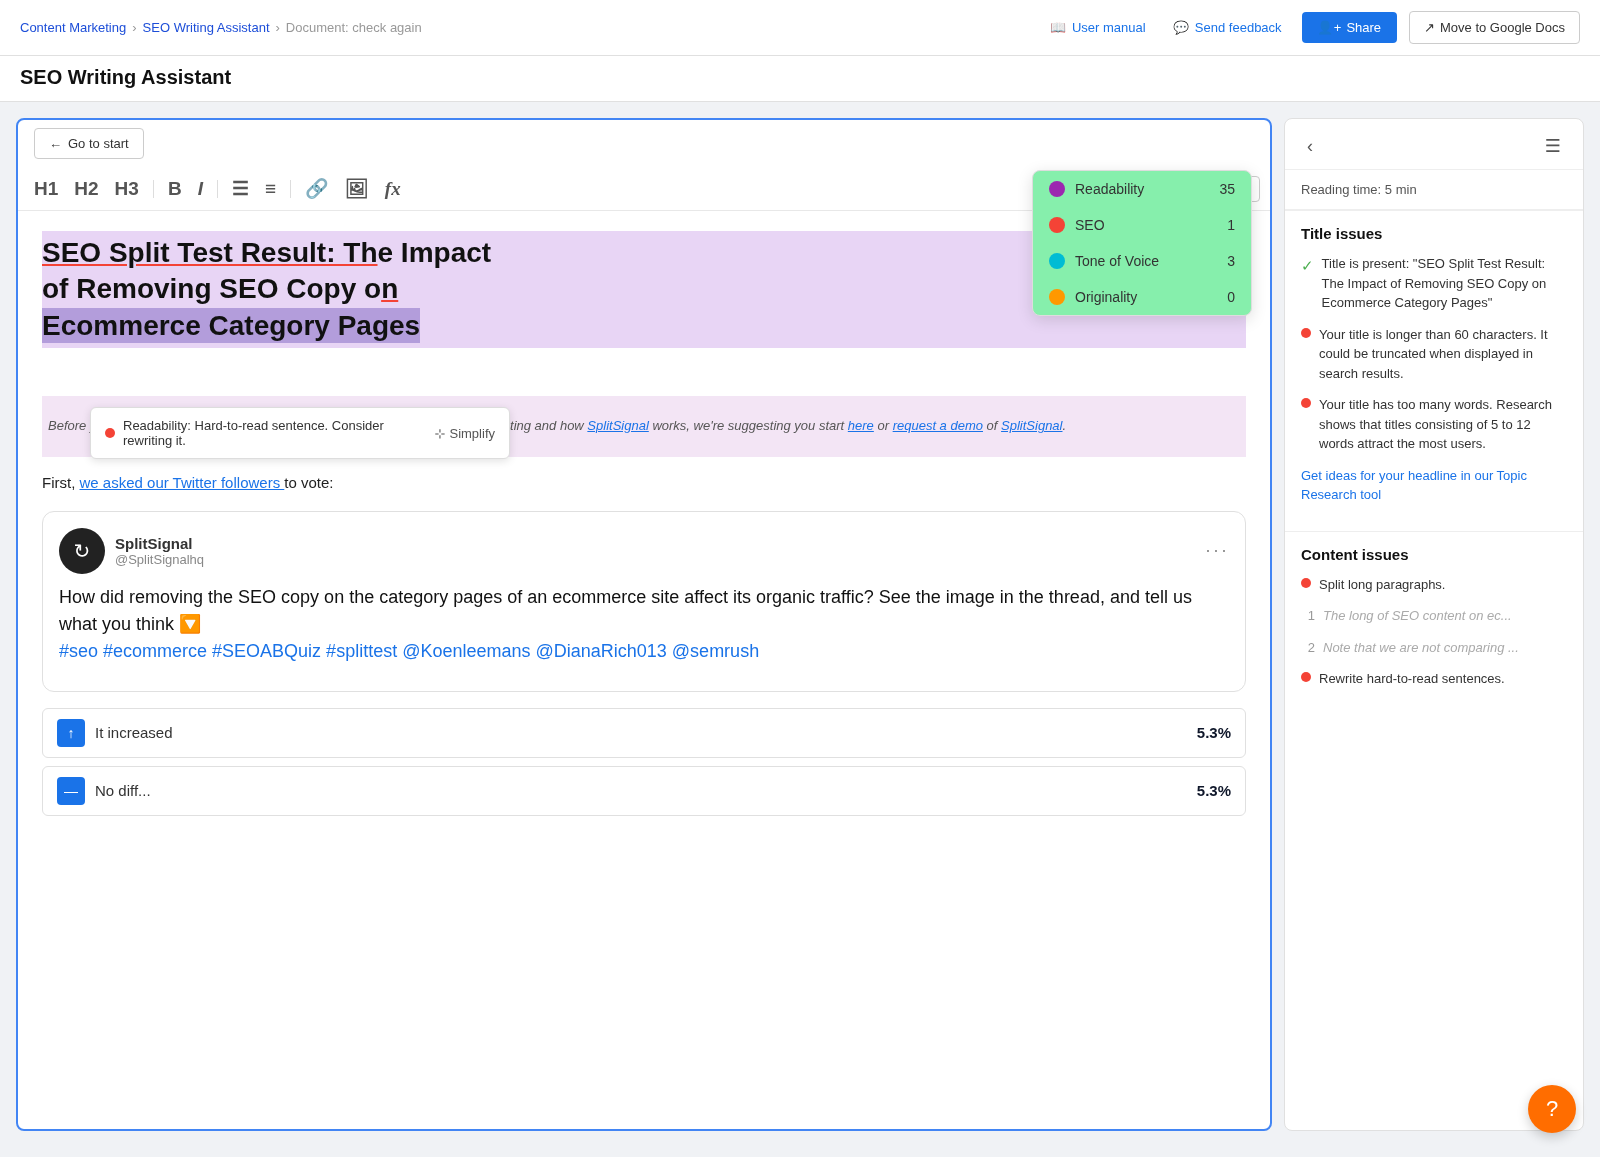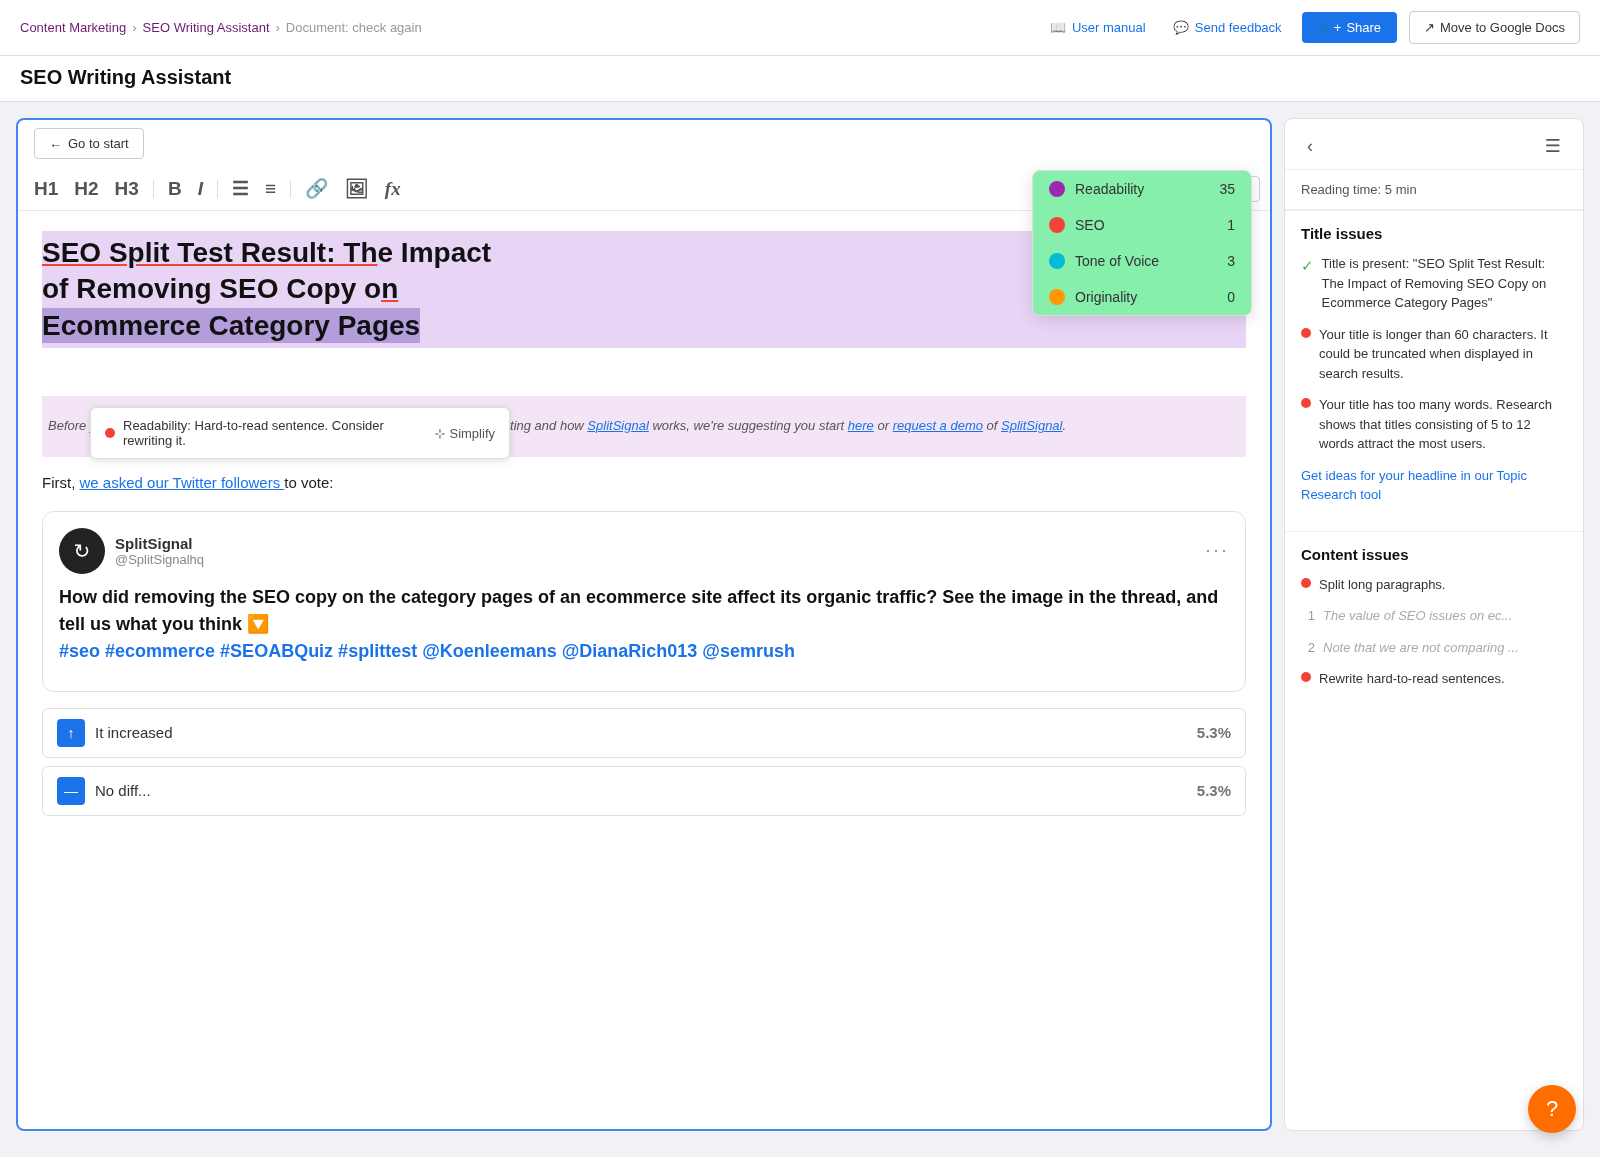--- a/index.html
+++ b/index.html
@@ -16,21 +16,21 @@
       height: 56px;
     }
     .breadcrumb {
       display: flex;
       align-items: center;
       gap: 6px;
       font-size: 13px;
       color: #555;
     }
     .breadcrumb span { color: #999; }
-    .breadcrumb a { color: #701a75; text-decoration: none; }
+    .breadcrumb a { color: #1d4ed8; text-decoration: none; }
     .top-nav-right {
       display: flex;
       align-items: center;
       gap: 12px;
     }
     .btn-link {
       background: none;
       border: none;
       color: #1a73e8;
       cursor: pointer;
@@ -310,21 +310,20 @@
       flex-shrink: 0;
     }
     .tweet-name { font-weight: 700; font-size: 15px; }
     .tweet-handle { color: #888; font-size: 13px; }
     .tweet-menu { color: #888; cursor: pointer; font-size: 18px; letter-spacing: 2px; }
     .tweet-body {
       font-size: 18px;
       line-height: 1.5;
       color: #111;
       margin-bottom: 10px;
-      font-weight: bold;
     }
     .tweet-hashtags { color: #1a73e8; }
     
     
     .poll-option {
       display: flex;
       align-items: center;
       justify-content: space-between;
       border: 1px solid #e0e0e0;
       border-radius: 6px;
@@ -337,21 +336,21 @@
       border-radius: 4px;
       background: #1a73e8;
       display: flex;
       align-items: center;
       justify-content: center;
       color: #fff;
       font-size: 14px;
       margin-right: 10px;
     }
     .poll-row { display: flex; align-items: center; }
-    .poll-pct { font-weight: 600; font-size: 15px; color: #737373; }
+    .poll-pct { font-weight: 600; font-size: 15px; color: #0f172a; }
 
     
     .sidebar-top {
       display: flex;
       align-items: center;
       justify-content: space-between;
       padding: 14px 16px 10px;
       border-bottom: 1px solid #eee;
     }
     .sidebar-nav-btn {
@@ -657,21 +656,21 @@
     <div class="sidebar-section">
       <div class="sidebar-section-title">Content issues</div>
 
       <div class="issue-item">
         <span class="issue-dot-red"></span>
         <span>Split long paragraphs.</span>
       </div>
 
       <div class="issue-item">
         <span class="issue-num">1</span>
-        <span class="issue-text-faded">The value of SEO issues on ec...</span>
+        <span class="issue-text-faded">The long of SEO content on ec...</span>
       </div>
 
       <div class="issue-item">
         <span class="issue-num">2</span>
         <span class="issue-text-faded">Note that we are not comparing ...</span>
       </div>
 
       <div class="issue-item">
         <span class="issue-dot-red"></span>
         <span>Rewrite hard-to-read sentences.</span>

